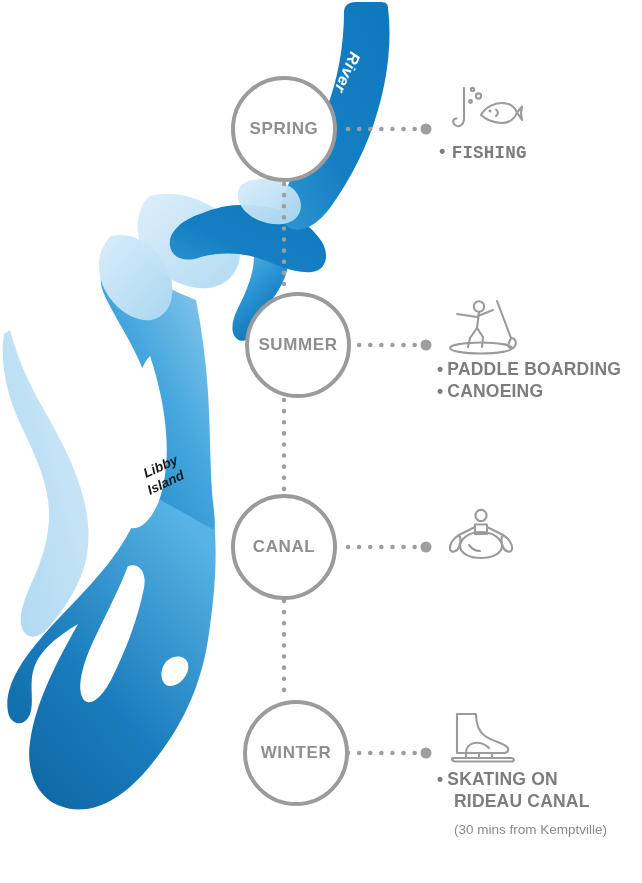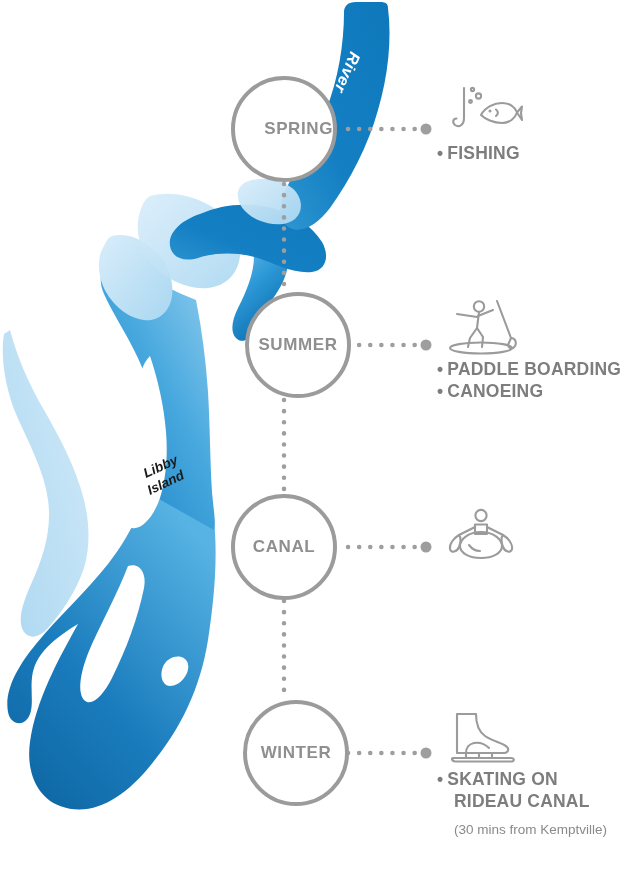--- a/index.html
+++ b/index.html
@@ -286,34 +286,34 @@
       <line x1="348" y1="753" x2="420" y2="753"></line>
     </g>
     <g fill="#9e9e9e">
       <circle cx="426" cy="129" r="5.5"></circle>
       <circle cx="426" cy="345" r="5.5"></circle>
       <circle cx="426" cy="547" r="5.5"></circle>
       <circle cx="426" cy="753" r="5.5"></circle>
     </g>
   </svg>
 
-  <div class="season-node" style="left:231px; top:76px;justify-content:flex-end;">
+  <div class="season-node" style="left:231px; top:76px;">
     <span class="season-label">SPRING</span>
   </div>
   <div class="season-node" style="left:245px; top:292px;">
     <span class="season-label">SUMMER</span>
   </div>
   <div class="season-node" style="left:231px; top:494px;">
     <span class="season-label">CANAL</span>
   </div>
   <div class="season-node" style="left:243px; top:700px;">
     <span class="season-label">WINTER</span>
   </div>
 
-  <div class="activity-block" style="top:82px;">
+  <div class="activity-block" style="top:82px;font-family:Liberation Mono, monospace;">
     <svg class="activity-icon" viewBox="0 0 78 58" width="78" height="58" xmlns="http://www.w3.org/2000/svg" fill="none" stroke="#9b9b9b" stroke-width="2.1" stroke-linecap="round" stroke-linejoin="round">
 
       <path d="M19,6 L19,36 C19,43 14,46 10,43 C7,40.5 8,36.5 11.5,36.5"></path>
 
       <circle cx="27.5" cy="7.5" r="1.6"></circle>
       <circle cx="33.5" cy="14" r="2.6"></circle>
       <circle cx="25.5" cy="19.5" r="1.4"></circle>
 
       <path d="M36,33 C40,25.5 49,21 57,21 C64.5,21 70,25 72,30.5 C70,36.5 64.5,41 57,41 C48.5,41 40,37 36,33 Z"></path>
 

